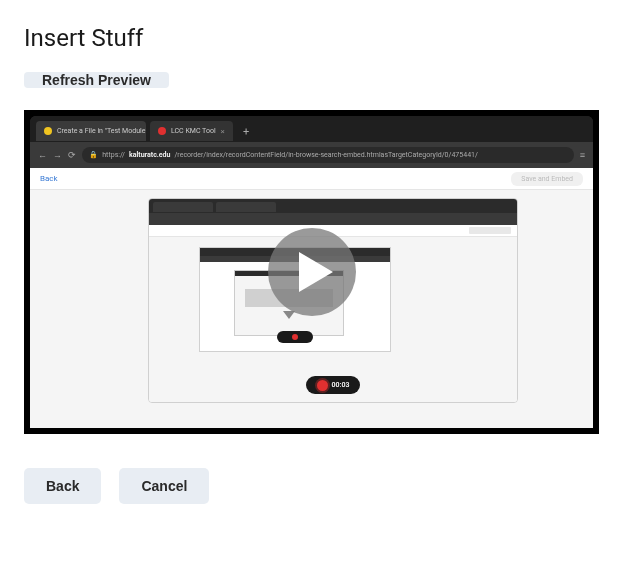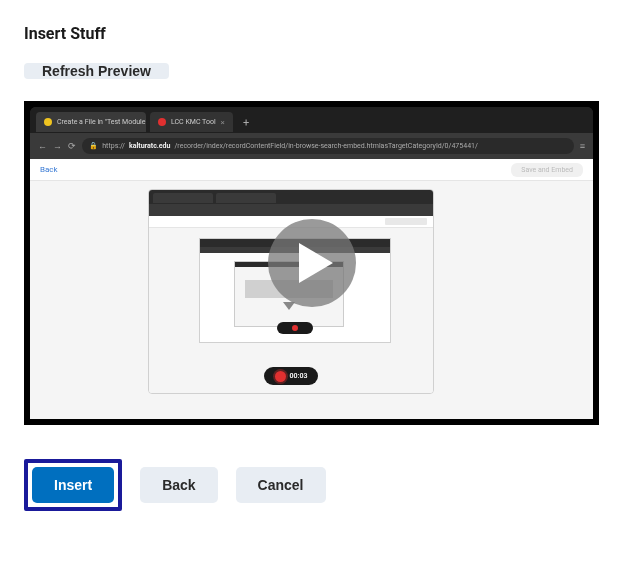--- a/index.html
+++ b/index.html
@@ -5,22 +5,22 @@
     * { box-sizing: border-box; margin: 0; padding: 0; }
     body {
       font-family: -apple-system, BlinkMacSystemFont, "Segoe UI", Roboto, Arial, sans-serif;
       background: #fff;
       width: 630px;
       height: 567px;
       padding: 24px;
       overflow: hidden;
     }
     .title {
-      font-size: 16px;
-      font-weight: 700;
+      font-size: 24px;
+      font-weight: 400;
       color: #1a1a1a;
       margin-bottom: 18px;
     }
     .refresh-btn {
       display: inline-block;
       background: #e8edf3;
       color: #2a2a2a;
       font-size: 14px;
       font-weight: 600;
       padding: 0 18px;
@@ -126,21 +126,21 @@
       background: #f0f0f0;
       color: #bbb;
       font-size: 7px;
       padding: 3px 10px;
       border-radius: 6px;
     }
     .inner-stage {
       position: absolute;
       top: 30px;
       left: 118px;
-      width: 286px;
+      width: 370px;
       height: 205px;
       background: #fff;
       border: 1px solid #d0d0d0;
       border-radius: 4px;
       overflow: hidden;
     }
     .inner-stage-tabs {
       height: 14px;
       background: #2b2b2b;
       display: flex;
@@ -393,21 +393,18 @@
       </div>
     </div>
   </div>
 
   <div class="play-button">
     <div class="play-triangle"></div>
   </div>
 </div>
 
 <div class="dialog-buttons">
-  <span class="insert-highlight">
-    <button class="btn-primary">Insert</button>
-  </span>
   <button class="btn-secondary">Back</button>
   <button class="btn-secondary">Cancel</button>
 </div>
 
 
 
 
 </body></html>

